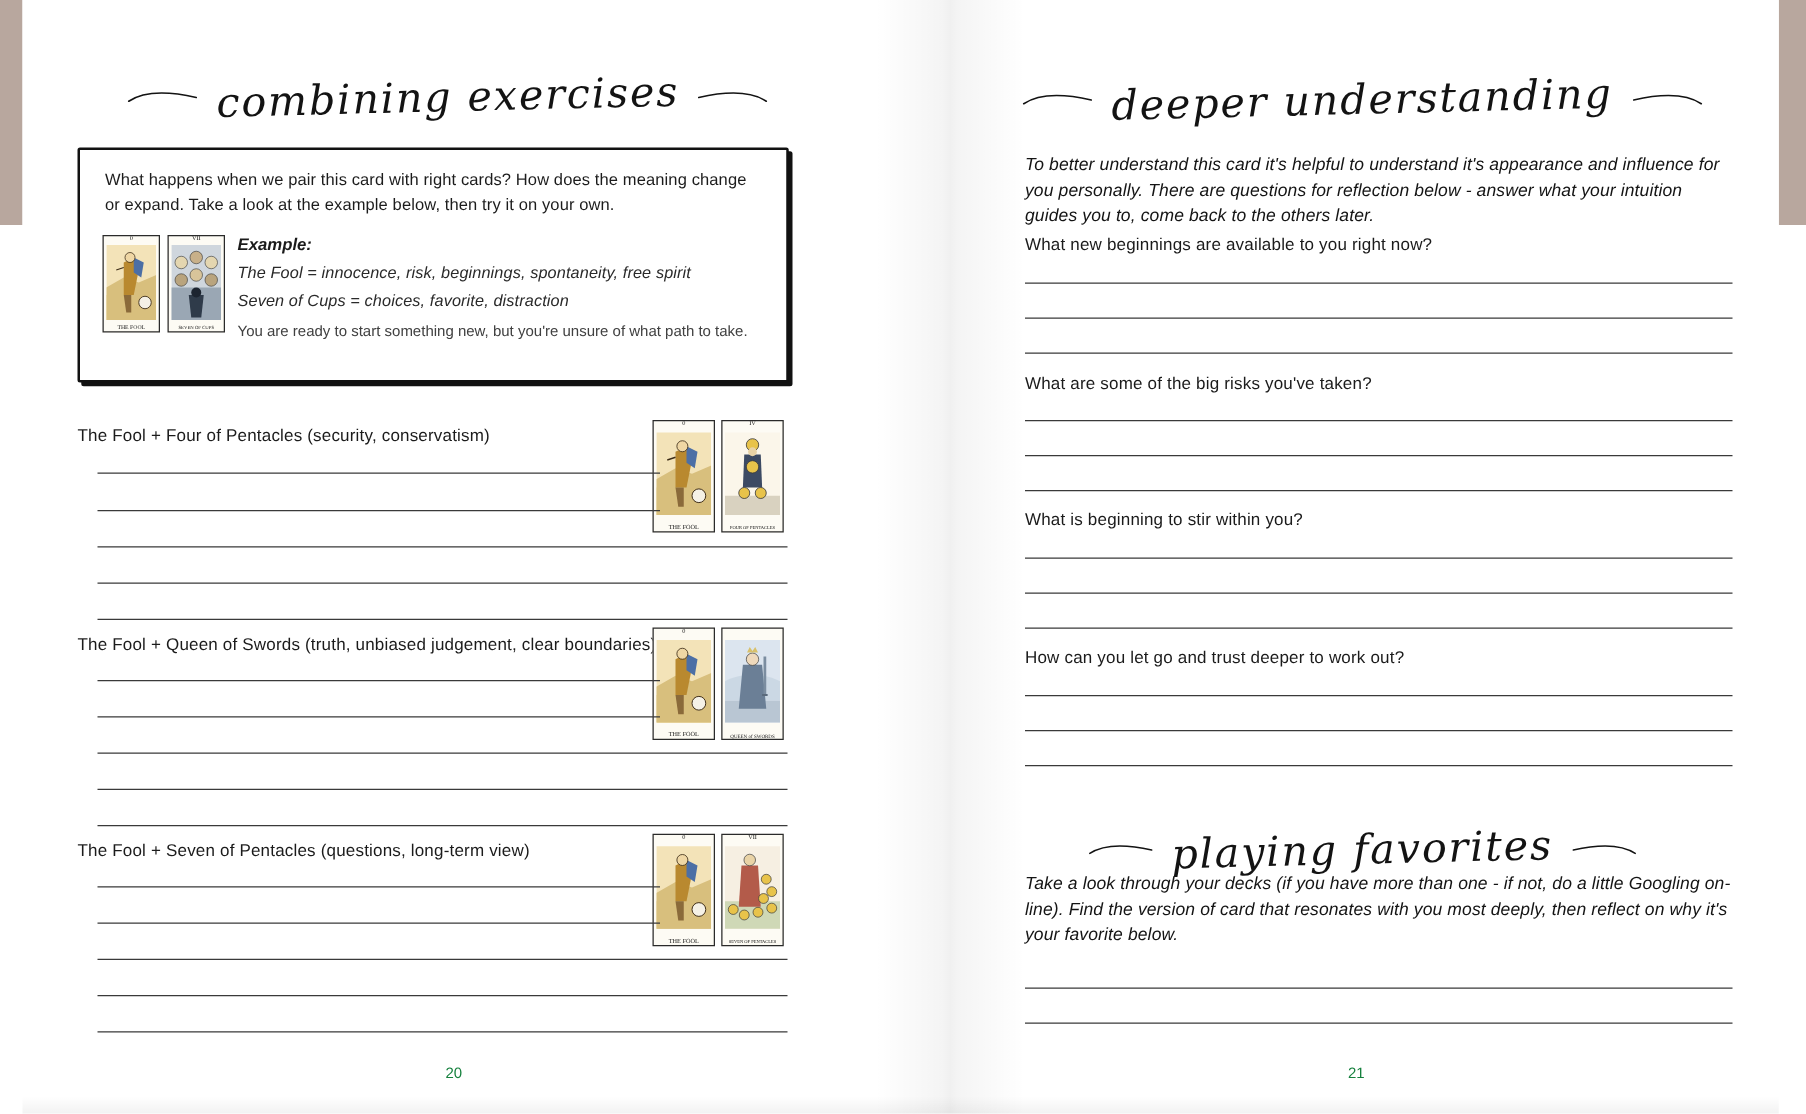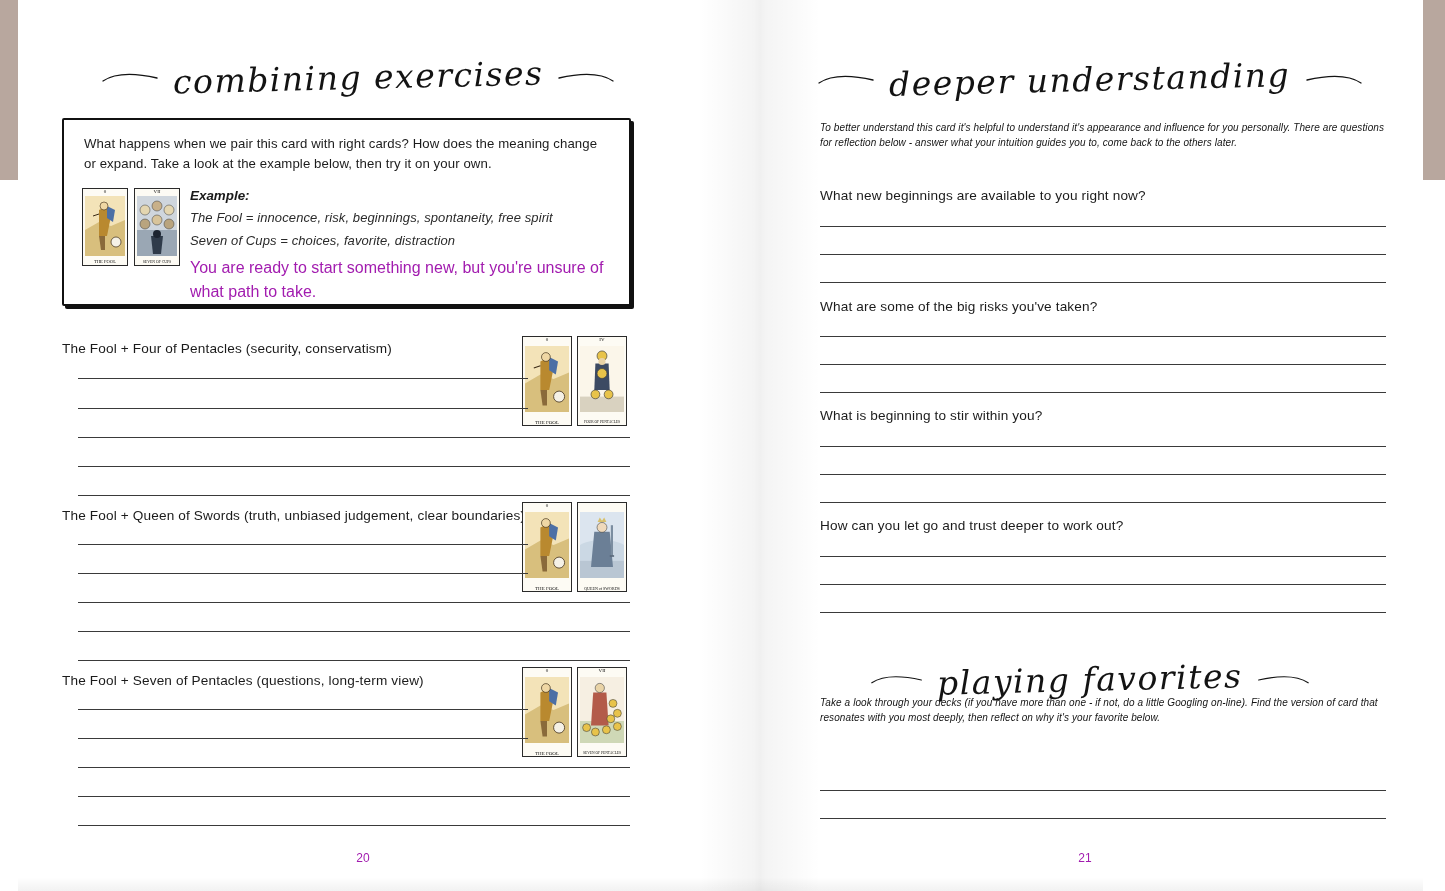--- a/index.html
+++ b/index.html
@@ -127,23 +127,23 @@
     margin-bottom: 7px;
   }
   .ex-line {
     font-style: italic;
     font-size: 13px;
     color: #2a2a2a;
     margin-bottom: 8px;
     letter-spacing: .1px;
   }
   .ex-concl {
-    font-size: 16px;
+    font-size: 12px;
     line-height: 1.5;
-    color: #a21caf;
+    color: #404040;
     margin-top: 4px;
   }
 
   
   .card {
     position: relative;
     background: #fdfbf4;
     border: 1px solid #2a2a2a;
     overflow: hidden;
     flex: none;
@@ -186,37 +186,37 @@
   .card-pair {
     position: absolute;
     display: flex;
     gap: 5px;
   }
 
   
   .intro-italic {
     position: absolute;
     font-style: italic;
-    font-size: 10px;
+    font-size: 14px;
     line-height: 1.48;
     color: #141414;
     letter-spacing: .1px;
   }
   .question {
     position: absolute;
     font-size: 13.6px;
     color: #1b1b1b;
     letter-spacing: .15px;
     white-space: nowrap;
   }
 
   .page-num {
     position: absolute;
     font-size: 12px;
-    color: #a21caf;
+    color: #15803d;
     text-align: center;
     width: 60px;
   }
 </style>
 </head>
 <body>
 
 <div class="edge-band-left"></div>
 <div class="edge-band-left2"></div>
 <div class="edge-band-right"></div>

